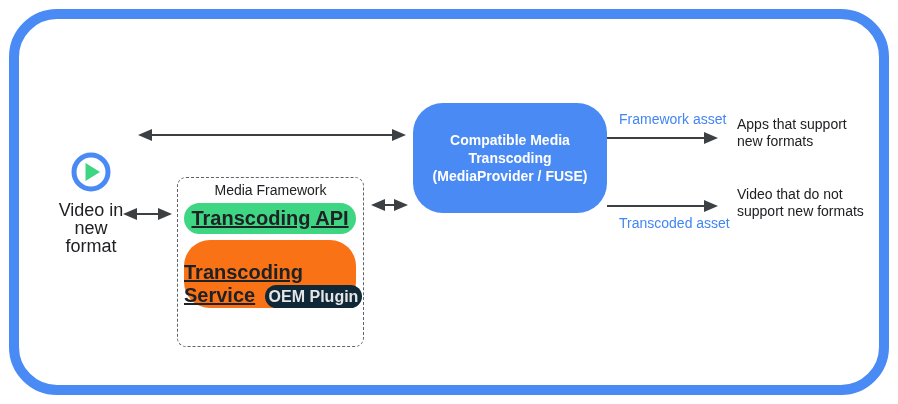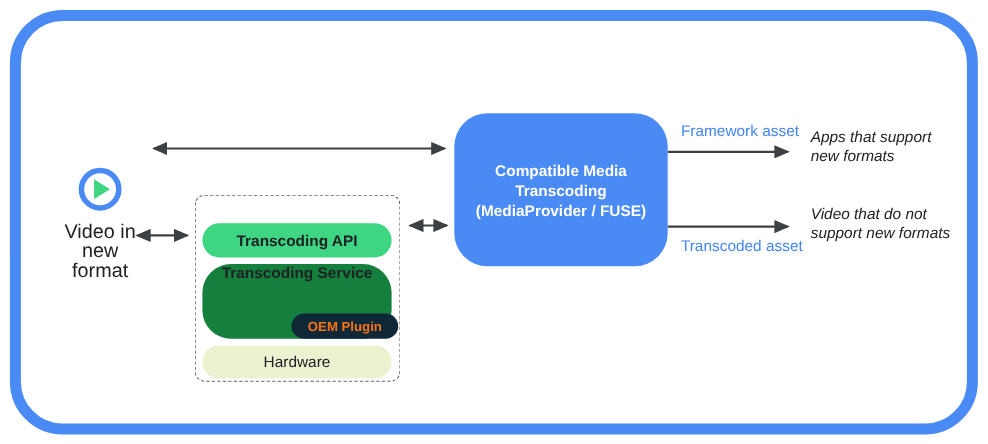--- a/index.html
+++ b/index.html
@@ -49,71 +49,72 @@
   .framework-title {
     position: absolute;
     left: 0; top: 4px; width: 100%;
     text-align: center;
     font-size: 14px;
   }
   .layer-pill {
     position: absolute;
     left: 6px; width: 172px;
     display: flex; align-items: center; justify-content: center;
-    font-size: 14px;
+    font-size: 20px;
+    text-decoration: underline;
   }
   .layer-api {
     top: 25px; height: 31px;
     background: #3ed583; border-radius: 16px;
     font-weight: bold;
   }
   .layer-service {
     top: 62px; height: 68px;
-    background: #15803d; border-radius: 26px;
+    background: #f97316; border-radius: 26px;
     font-weight: bold;
     align-items: flex-start;
+    padding-top: 21px;
   }
   .oem-pill {
     position: absolute;
     left: 87px; top: 107px;
     width: 97px; height: 23px;
     background: #0e2838; border-radius: 12px;
-    color: #f97316; font-weight: bold; font-size: 12px;
+    color: #e5e5e5; font-weight: bold; font-size: 16px;
     display: flex; align-items: center; justify-content: center;
   }
   .layer-hardware {
     top: 136px; height: 30px;
     background: #eaf2cf; border-radius: 15px;
   }
 
   .transcoder-box {
     position: absolute;
     left: 413px; top: 103px;
-    width: 194px; height: 139px;
+    width: 194px; height: 110px;
     background: #4a8af4; border-radius: 30px;
     display: flex; align-items: center; justify-content: center;
     color: #ffffff; font-weight: bold;
     font-size: 14px; line-height: 18px;
     text-align: center;
     white-space: pre-line;
   }
 
   .asset-label {
     position: absolute;
     color: #4285f4; font-size: 14px;
     white-space: nowrap;
   }
   .asset-original   { left: 619px; top: 111px; }
   .asset-transcoded { left: 619px; top: 215px; }
 
   .apps-label {
     position: absolute;
     font-size: 14px; line-height: 17px;
     white-space: pre-line;
-    font-style: italic;
   }
   .apps-support    { left: 737px; top: 116px; }
   .apps-no-support { left: 737px; top: 186px; }
 </style>
 </head>
 <body>
 
 <div class="canvas">
 
   <div class="outer-border"></div>
@@ -134,28 +135,28 @@
   <svg class="play-icon" width="44" height="44" viewBox="0 0 44 44">
     <circle cx="22" cy="22" r="17" fill="#ffffff" stroke="#4a8af4" stroke-width="5"></circle>
     <polygon points="16.5,13 16.5,31 31,22" fill="#3ed583"></polygon>
   </svg>
 
   <div class="source-label">Video in
 new
 format</div>
 
   <div class="framework-box">
+    <div class="framework-title">Media Framework</div>
 
     <div class="layer-pill layer-api">Transcoding API</div>
 
     <div class="layer-pill layer-service">Transcoding Service</div>
 
     <div class="oem-pill">OEM Plugin</div>
 
-    <div class="layer-pill layer-hardware">Hardware</div>
   </div>
 
   <div class="transcoder-box">Compatible Media
 Transcoding
 (MediaProvider / FUSE)</div>
 
   <div class="asset-label asset-original">Framework asset</div>
 
   <div class="asset-label asset-transcoded">Transcoded asset</div>
 

